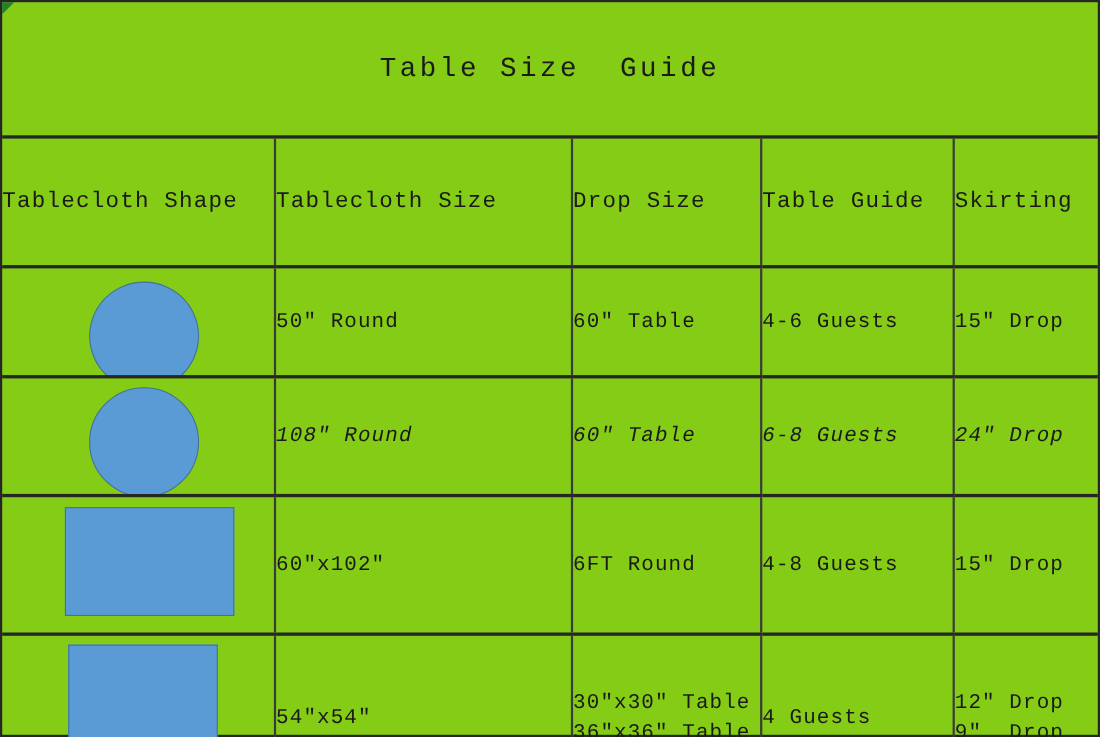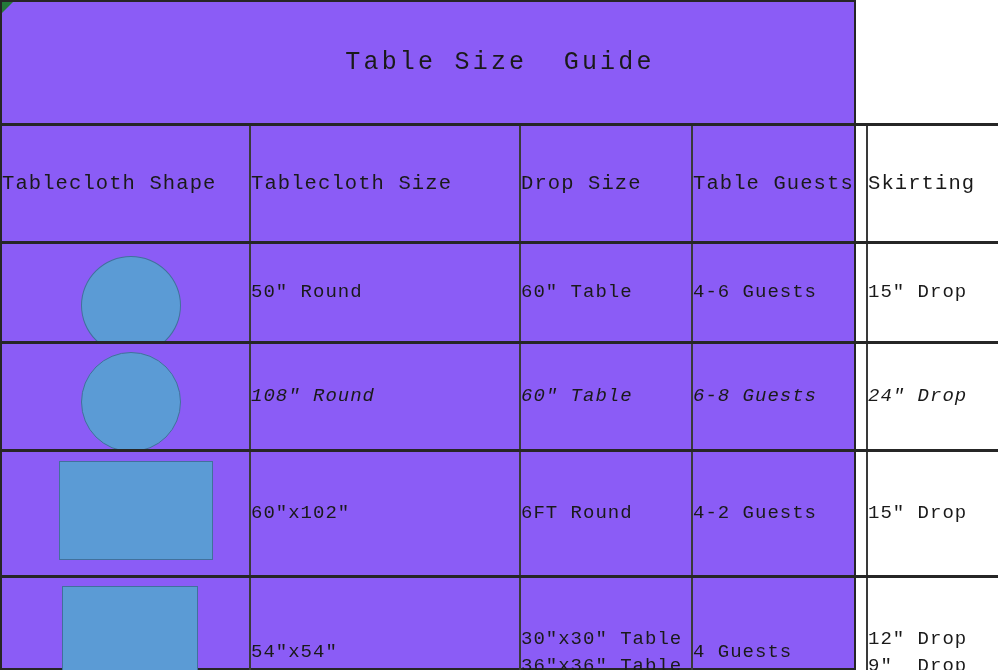--- a/index.html
+++ b/index.html
@@ -10,25 +10,25 @@
   body {
     width: 1000px;
     height: 670px;
     overflow: hidden;
     font-family: "Liberation Mono", "DejaVu Sans Mono", monospace;
     color: #1a1a1a;
   }
 
   #page {
     position: relative;
-    width: 856px;
+    width: 1000px;
     height: 670px;
     box-sizing: border-box;
     border: 2px solid #262626;
-    background: #8b5cf6;
+    background: #84cc16;
   }
 
   
   #corner-artifact {
     position: absolute;
     left: 0;
     top: 0;
     width: 0;
     height: 0;
     border-left: 11px solid #1f7a2e;
@@ -160,21 +160,21 @@
         <th class="hdr-cell">
           <span class="hdr-label">Tablecloth Shape</span>
         </th>
         <th class="hdr-cell">
           <span class="hdr-label">Tablecloth Size</span>
         </th>
         <th class="hdr-cell">
           <span class="hdr-label">Drop Size</span>
         </th>
         <th class="hdr-cell">
-          <span class="hdr-label">Table Guests</span>
+          <span class="hdr-label">Table Guide</span>
         </th>
         <th class="hdr-cell">
           <span class="hdr-label">Skirting</span>
         </th>
       </tr>
     </thead>
     <tbody>
 
       <tr class="row-h1">
         <td class="shape-cell">
@@ -201,21 +201,21 @@
       </tr>
 
       <tr class="row-h3">
         <td class="shape-cell">
           <div class="shape-wrap">
             <div class="shape shape-r2"></div>
           </div>
         </td>
         <td class="txt-cell">60″x102″</td>
         <td class="txt-cell">6FT Round</td>
-        <td class="txt-cell">4-2 Guests</td>
+        <td class="txt-cell">4-8 Guests</td>
         <td class="txt-cell">15″ Drop</td>
       </tr>
 
       <tr class="row-h4">
         <td class="shape-cell">
           <div class="shape-wrap">
             <div class="shape shape-r3"></div>
           </div>
         </td>
         <td class="txt-cell">54″x54″</td>

